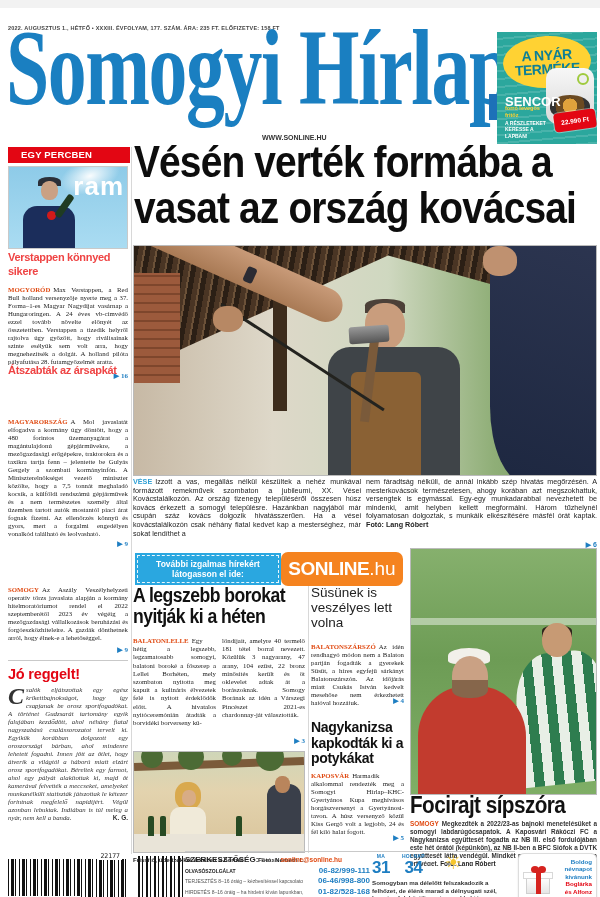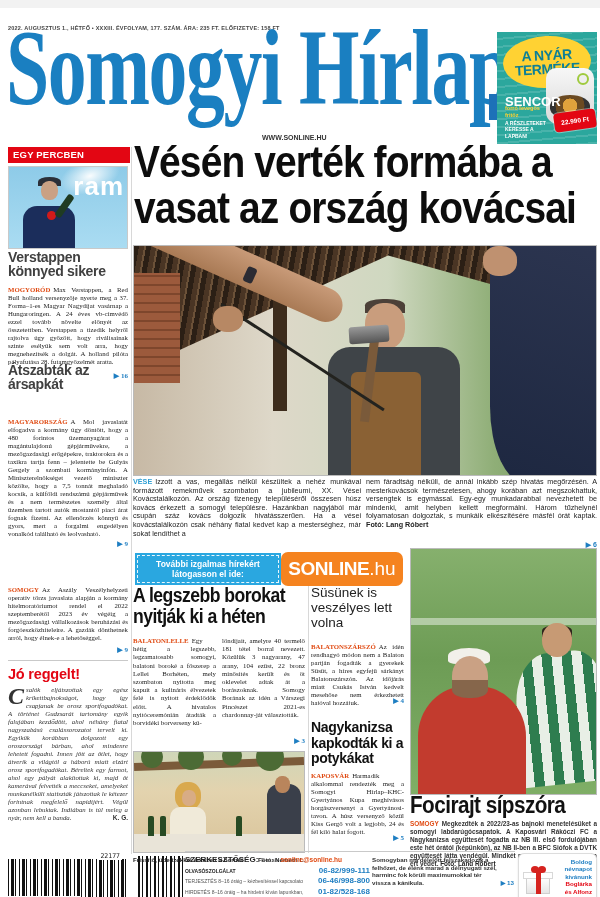--- a/index.html
+++ b/index.html
@@ -39,37 +39,37 @@
                     background:#eee; border:2px solid #9fca3e; }
   #ad-fryer .bowl { position:absolute; left:4px; bottom:5px; width:40px; height:24px; border-radius:50%/45%;
                     background:radial-gradient(circle at 50% 45%, #e0a23c 0 30%, #6b4a22 31% 60%, #333 61%); }
   #ad-price { position:absolute; right:1px; bottom:14px; width:42px; height:19px; background:#e30613;
               border-radius:4px; transform:rotate(-8deg); color:#fff; font-size:6.5px; font-weight:bold;
               display:flex; align-items:center; justify-content:center; box-shadow:0 0 0 1px rgba(255,255,255,.4); }
   #ad-tab { left:489px; top:86px; width:8px; height:26px; background:#1d71b8; }
 
   
   #eyebrow { left:8px; top:139px; width:122px; height:16px; background:#e30613; color:#fff;
-             font-size:9.5px; font-weight:bold; line-height:16px; padding-left:5px; letter-spacing:.2px; }
+             font-size:9.5px; font-weight:bold; line-height:16px; padding-left:13px; letter-spacing:.2px; }
   #headline { left:134px; top:131px; width:520px; font-size:44px; line-height:46px; font-weight:bold;
               color:#0d0d0d; letter-spacing:-1px; transform:scaleX(.885); transform-origin:left top; }
 
   
   #vphoto { left:8px; top:158px; width:120px; height:83px; overflow:hidden;
             background:linear-gradient(180deg,#8ecbe8,#aadcf2); border:1px solid #c9c9c9; }
   #vphoto .ram { position:absolute; right:3px; top:4px; font-size:26px; font-weight:bold; color:#fff; letter-spacing:1px; }
   #vphoto .torso { position:absolute; left:14px; bottom:-4px; width:52px; height:46px; background:#1b2d5b; border-radius:14px 14px 0 0; }
   #vphoto .patch { position:absolute; left:38px; bottom:28px; width:9px; height:9px; background:#d11a1a; border-radius:50%; }
   #vphoto .head { position:absolute; left:32px; top:14px; width:17px; height:19px; background:#caa184; border-radius:45%; }
   #vphoto .capv { position:absolute; left:29px; top:10px; width:23px; height:9px; background:#2b2f38; border-radius:50% 50% 0 0; }
   #vphoto .bottle { position:absolute; left:52px; top:26px; width:7px; height:26px; background:#1f3b22; transform:rotate(35deg); border-radius:3px; }
   #vphoto .spray { position:absolute; left:50px; top:-8px; width:62px; height:34px; transform:rotate(-18deg);
                    background:radial-gradient(ellipse, rgba(255,255,255,.95), rgba(255,255,255,0) 70%); }
 
-  .sb-title { left:8px; width:122px; font-size:14px; line-height:13.5px; font-weight:bold; letter-spacing:-.3px; color:#404040; }
+  .sb-title { left:8px; width:122px; font-size:11px; line-height:13.5px; font-weight:bold; letter-spacing:-.3px; color:#ef4444; }
   .sb-body { left:8px; width:120px; font-size:6.8px; line-height:8px; overflow:hidden; color:#222; }
   #a1-title { top:243px; } #a1-body { top:278px; height:94px; }
   #a2-title { top:356px; } #a2-body { top:410px; height:130px; }
   #a3-title { top:548px; } #a3-body { top:578px; height:68px; }
   .hline { background:#c9c9c9; height:1px; }
   #hr1 { left:8px; top:652px; width:120px; }
   #jr-title { left:8px; top:658px; font-size:14.5px; font-weight:bold; color:#e30613; letter-spacing:-.2px; }
   #jr-body { left:8px; top:678px; width:120px; height:162px; font-size:6.8px; line-height:8px;
              font-style:italic; color:#333; overflow:hidden; }
   #jr-body .dropcap { float:left; font-size:24px; line-height:20px; font-weight:bold; padding-right:2px; font-style:italic; }
@@ -388,20 +388,31 @@
       <span class="lbl">TERJESZTÉS 8–16 óráig – kézbesítéssel kapcsolatos problémák esetén</span>
       <span class="ph">06-46/998-800</span>
     </div>
     <div class="row">
       <span class="lbl">HIRDETÉS 8–16 óráig – ha hirdetni kíván lapunkban, ezt a számot hívja</span>
       <span class="ph">01-82/528-168</span>
     </div>
   </div>
 
   <div class="abs" id="weather">
+    <div class="nums">
+      <div class="wcol">
+        <div class="wlbl">MA</div>
+        <div class="wtemp">31</div>
+      </div>
+      <div class="wcol">
+        <div class="wlbl">HOLNAP</div>
+        <div class="wtemp">34</div>
+      </div>
+      <div class="sun">☀</div>
+    </div>
     <div class="wtext">
       <span>Somogyban ma délelőtt felszakadozik a felhőzet, de élénk marad a délnyugati szél, harminc fok körüli maximumokkal tér vissza a kánikula.</span>
       <span class="wref">▶ 13</span>
     </div>
   </div>
 
   <div class="abs" id="nameday">
     <div class="gift">
       <div class="box"></div>
         <div class="lid"></div>

